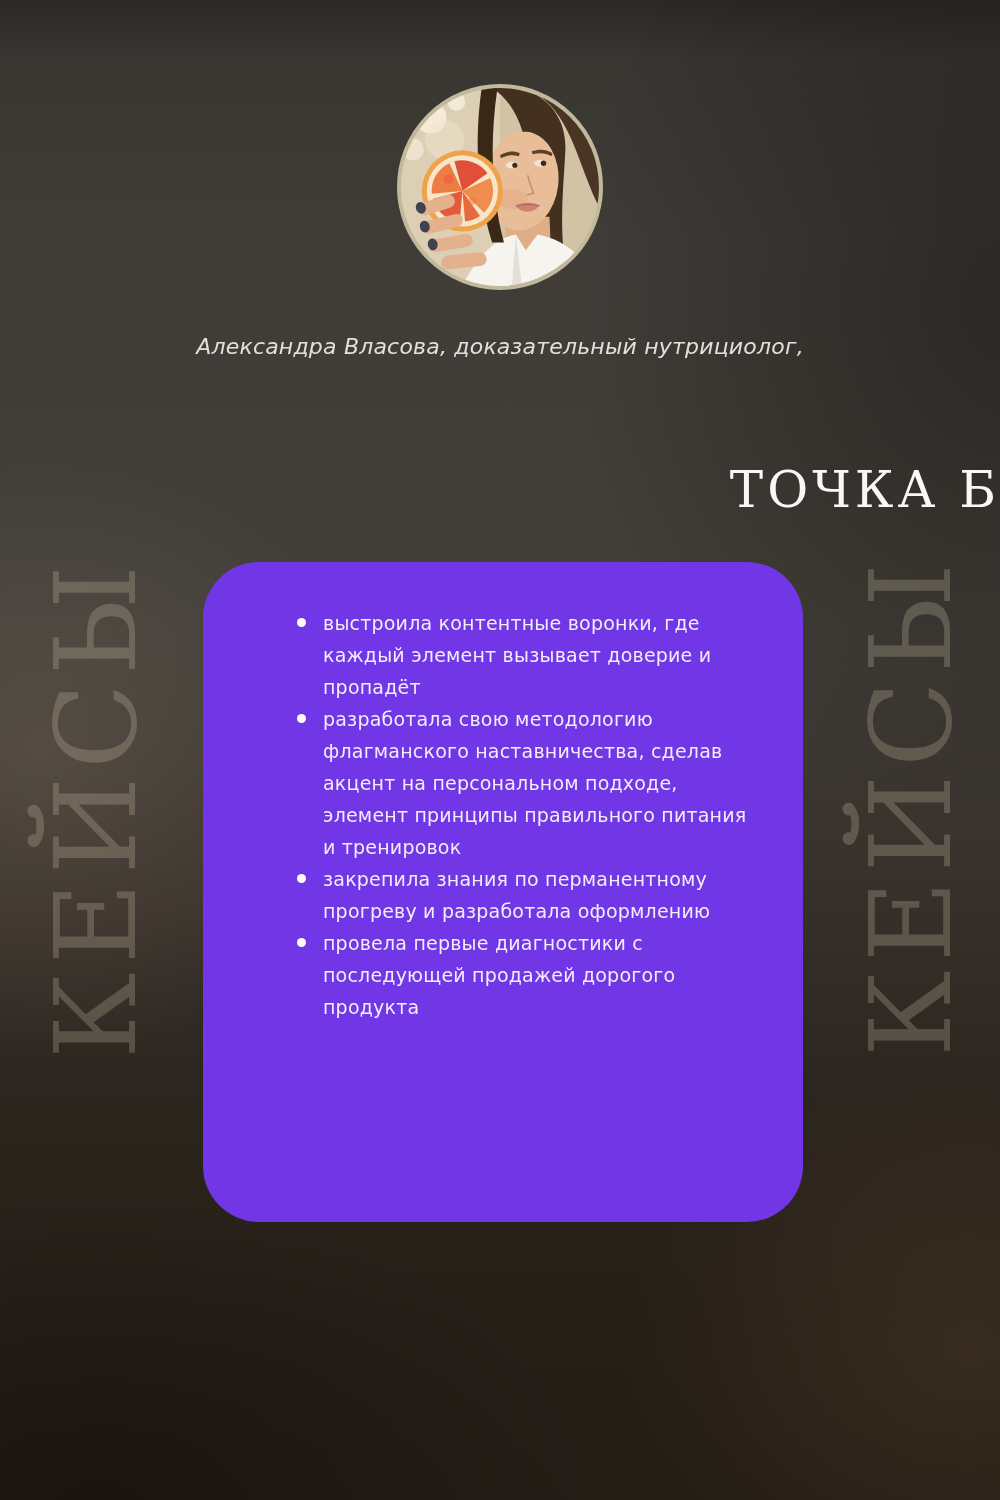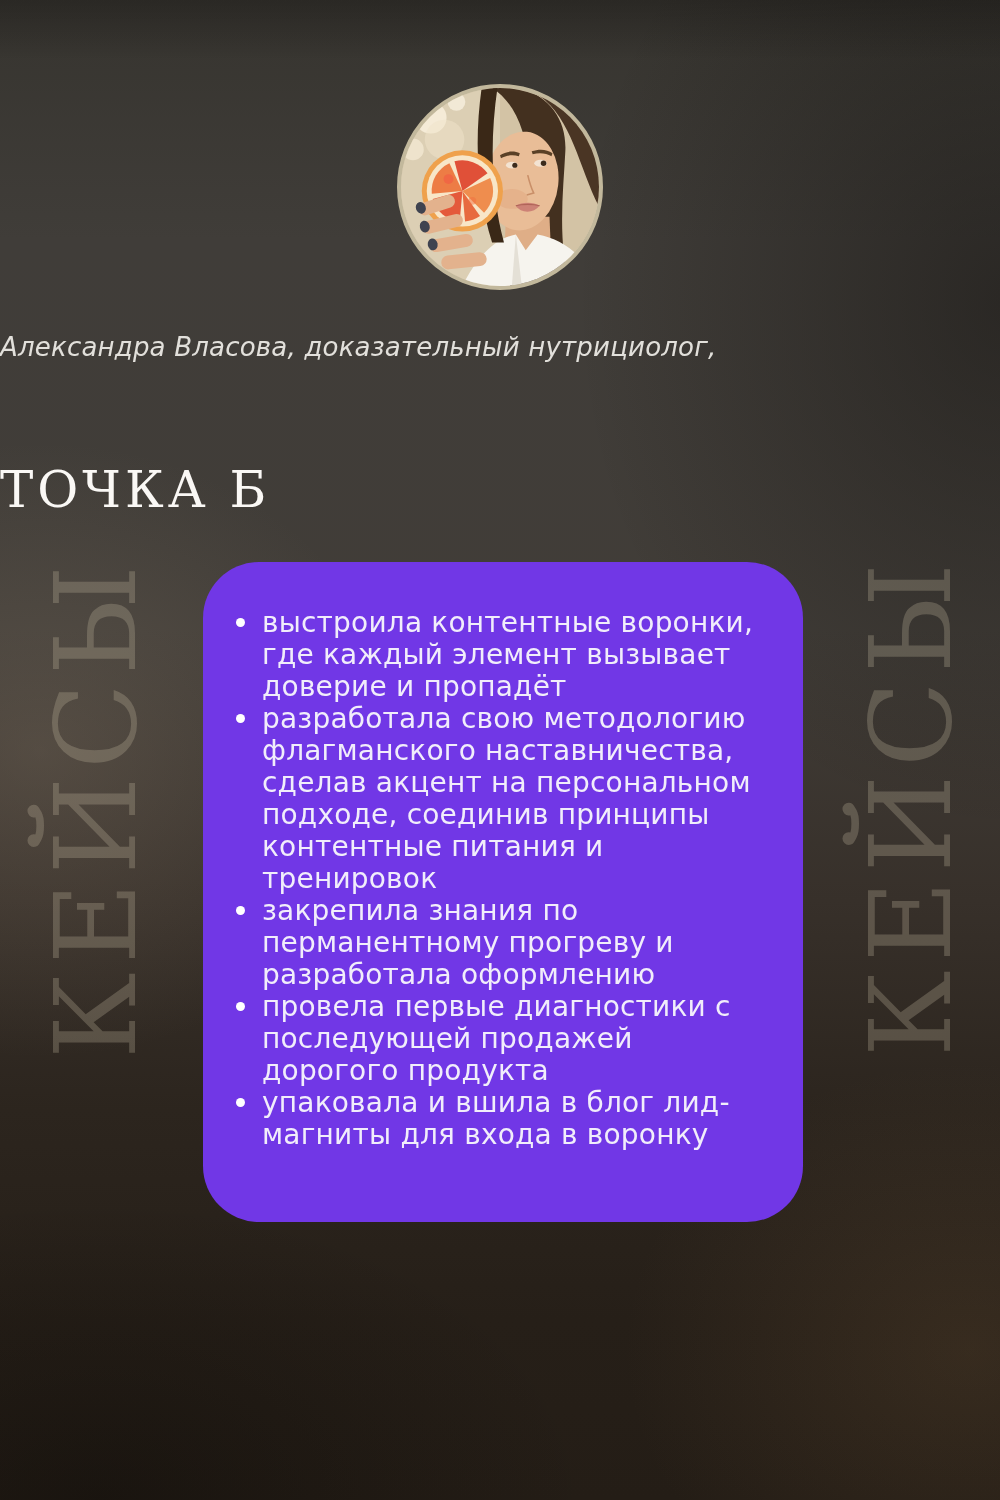--- a/index.html
+++ b/index.html
@@ -18,47 +18,47 @@
   
   .avatar{
     position:absolute;left:397px;top:84px;width:206px;height:206px;
     box-sizing:border-box;border:4px solid #c2b89c;border-radius:50%;
     overflow:hidden;background:#decfb4;
     box-shadow:inset 0 0 18px rgba(90,70,40,0.25);
   }
   .avatar svg{display:block;width:100%;height:100%;}
   
   .subtitle{
-    position:absolute;left:0;right:0;top:332px;text-align:left;
-    font-style:italic;font-size:26px;line-height:30px;color:#e2e0db;
+    position:absolute;left:0;right:0;top:332px;text-align:center;
+    font-style:italic;font-size:22px;line-height:30px;color:#e2e0db;
     letter-spacing:0.2px;
   }
   
   .heading{
-    position:absolute;left:0;right:0;top:460px;text-align:left;
+    position:absolute;left:0;right:0;top:460px;text-align:right;
     font-family:"DejaVu Serif",serif;font-weight:400;
-    font-size:50px;line-height:60px;letter-spacing:4px;color:#faf8f5;
+    font-size:50px;line-height:60px;letter-spacing:4px;color:#faf8f5;padding-left:29px;
   }
   
   .watermark{
     position:absolute;white-space:nowrap;
     font-family:"DejaVu Serif",serif;font-size:112px;letter-spacing:8px;
     color:rgba(199,185,160,0.28);
     transform:translate(-50%,-50%) rotate(-90deg);
   }
   .watermark.left{left:96px;top:808px;}
   .watermark.right{left:911px;top:806px;}
   
   .card{
     position:absolute;left:203px;top:562px;width:600px;height:660px;
     border-radius:56px;background:#7137e6;
   }
   .card ul{
-    margin:0;padding:45px 40px 0 59px;list-style:none;
-    font-size:28px;line-height:32px;color:#f1edfb;letter-spacing:0.2px;
+    margin:0;padding:45px 40px 0 120px;list-style:none;
+    font-size:19px;line-height:32px;color:#f1edfb;letter-spacing:0.2px;
   }
   .card li{position:relative;}
   .card li::before{
     content:"";position:absolute;left:-26px;top:11px;width:9px;height:9px;
     border-radius:50%;background:#ffffff;
   }
 </style>
 </head>
 <body>
 
@@ -133,20 +133,19 @@
   </div>
 
   <div class="heading">ТОЧКА Б</div>
 
   <div class="watermark left">КЕЙСЫ</div>
   <div class="watermark right">КЕЙСЫ</div>
 
   <div class="card">
     <ul>
         <li><span>выстроила контентные воронки, где каждый элемент вызывает доверие и пропадёт</span></li>
-        <li><span>разработала свою методологию флагманского наставничества, сделав акцент на персональном подходе, соединив принципы контентные питания и тренировок</span></li>
+        <li><span>разработала свою методологию флагманского наставничества, сделав акцент на персональном подходе, элемент принципы правильного питания и тренировок</span></li>
         <li><span>закрепила знания по перманентному прогреву и разработала оформлению</span></li>
         <li><span>провела первые диагностики с последующей продажей дорогого продукта</span></li>
-        <li><span>упаковала и вшила в блог лид-магниты для входа в воронку</span></li>
       </ul>
   </div>
 
 </div>
 
 </body></html>

